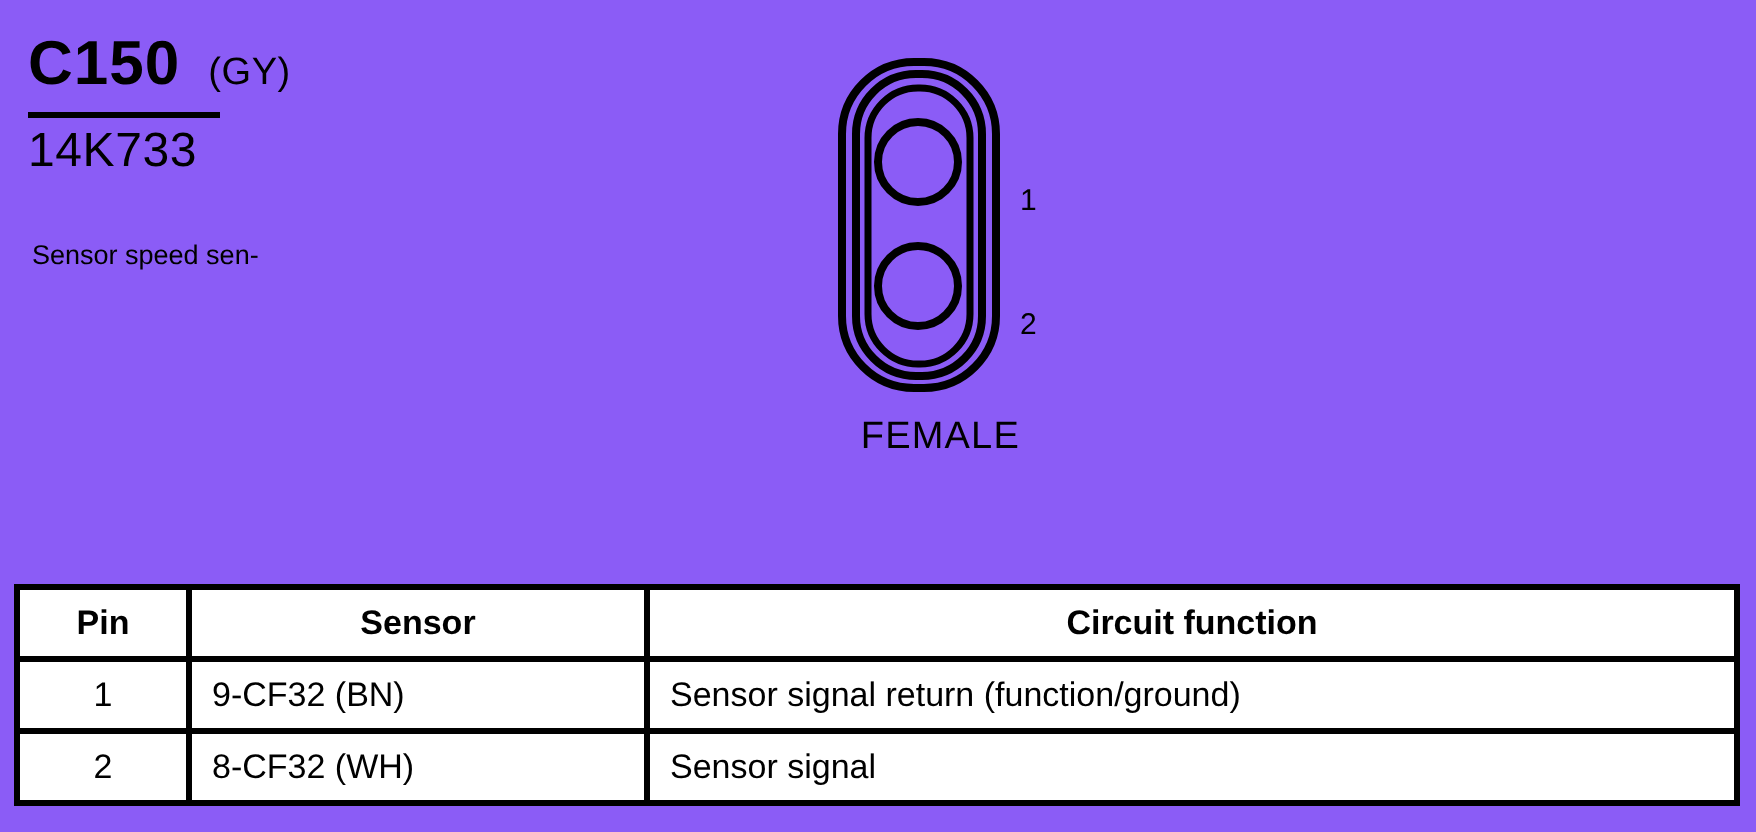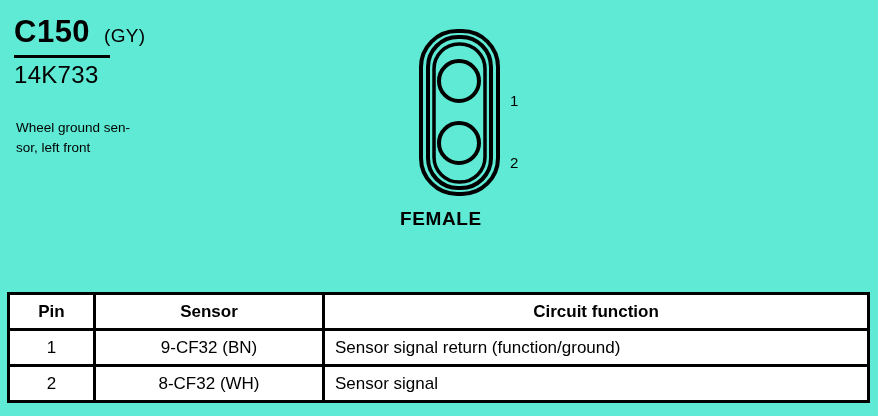--- a/index.html
+++ b/index.html
@@ -9,21 +9,21 @@
     background: #ffffff;
   }
   body {
     font-family: "Liberation Sans", sans-serif;
     color: #000000;
   }
   #page {
     position: relative;
     width: 878px;
     height: 416px;
-    background: #5eead4;
+    background: #8b5cf6;
     overflow: hidden;
   }
 
   
   #id-block {
     position: absolute;
     left: 14px;
     top: 16px;
     width: 200px;
   }
@@ -84,23 +84,23 @@
     line-height: 1;
     color: #000000;
   }
   #pin-label-1 { left: 110px; top: 73px; }
   #pin-label-2 { left: 110px; top: 135px; }
   #gender-label {
     position: absolute;
     left: 0;
     top: 188px;
     width: 110px;
-    text-align: left;
+    text-align: right;
     font-size: 19px;
-    font-weight: bold;
+    font-weight: normal;
     letter-spacing: 0.6px;
   }
 
   
   #pin-table-wrap {
     position: absolute;
     left: 7px;
     top: 292px;
     width: 863px;
   }
@@ -118,40 +118,39 @@
     background: #ffffff;
   }
   table#pin-table th {
     font-weight: bold;
     text-align: center;
   }
   col.col-pin { width: 86px; }
   col.col-circuit { width: 229px; }
   col.col-function { width: auto; }
   td.cell-pin { text-align: center; }
-  td.cell-circuit { text-align: center; }
+  td.cell-circuit { text-align: left; }
   td.cell-function { text-align: left; padding-left: 14px; }
 </style>
 </head>
 <body>
 
 <div id="page">
 
   <div id="id-block">
     <div id="conn-id-row">
       <span class="conn-id">C150</span>
       <span class="conn-color">(GY)</span>
     </div>
     <div id="id-rule"></div>
     <div class="part-number">14K733</div>
   </div>
 
   <div id="desc-block">
-    <div>Wheel ground sen-</div>
-    <div>sor, left front</div>
+    <div>Sensor speed sen-</div>
   </div>
 
   <div id="connector-figure">
     <svg id="connector-svg" width="150" height="190" viewBox="0 0 150 190">
 
       <rect x="21" y="11" width="77" height="163" rx="36" ry="36" fill="none" stroke="#000000" stroke-width="4"></rect>
 
       <rect x="28" y="17" width="63" height="151" rx="30" ry="30" fill="none" stroke="#000000" stroke-width="4"></rect>
 
       <rect x="34" y="24" width="51" height="138" rx="25" ry="25" fill="none" stroke="#000000" stroke-width="3.5"></rect>

